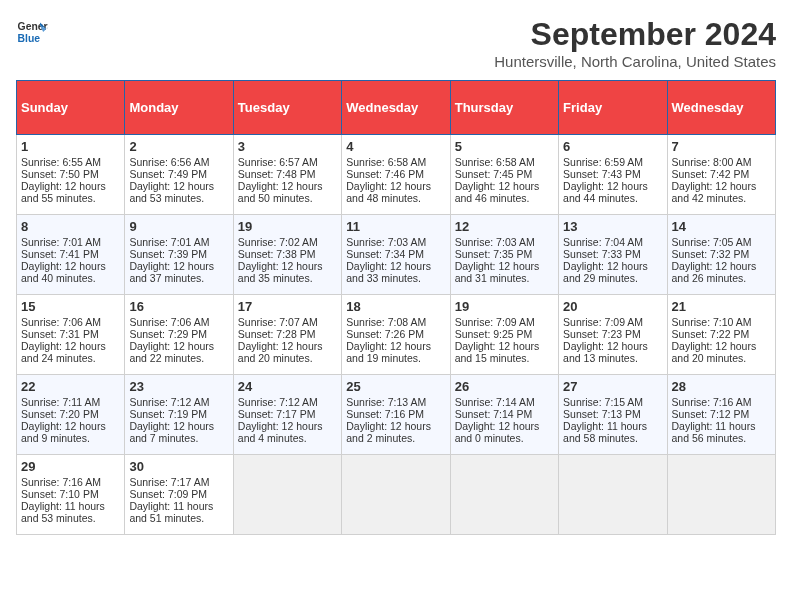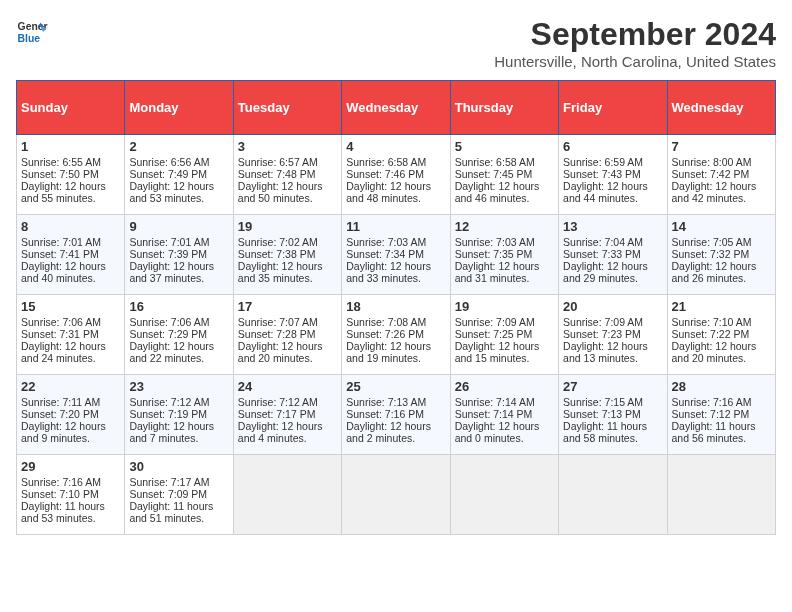--- a/index.html
+++ b/index.html
@@ -231,21 +231,21 @@
         <td>
           <span class="day-number">18</span>
           <div>Sunrise: 7:08 AM</div>
           <div>Sunset: 7:26 PM</div>
           <div>Daylight: 12 hours</div>
           <div>and 19 minutes.</div>
         </td>
         <td>
           <span class="day-number">19</span>
           <div>Sunrise: 7:09 AM</div>
-          <div>Sunset: 7:25 PM</div>
+          <div>Sunset: 9:25 PM</div>
           <div>Daylight: 12 hours</div>
           <div>and 15 minutes.</div>
         </td>
         <td>
           <span class="day-number">20</span>
           <div>Sunrise: 7:09 AM</div>
           <div>Sunset: 7:23 PM</div>
           <div>Daylight: 12 hours</div>
           <div>and 13 minutes.</div>
         </td>

